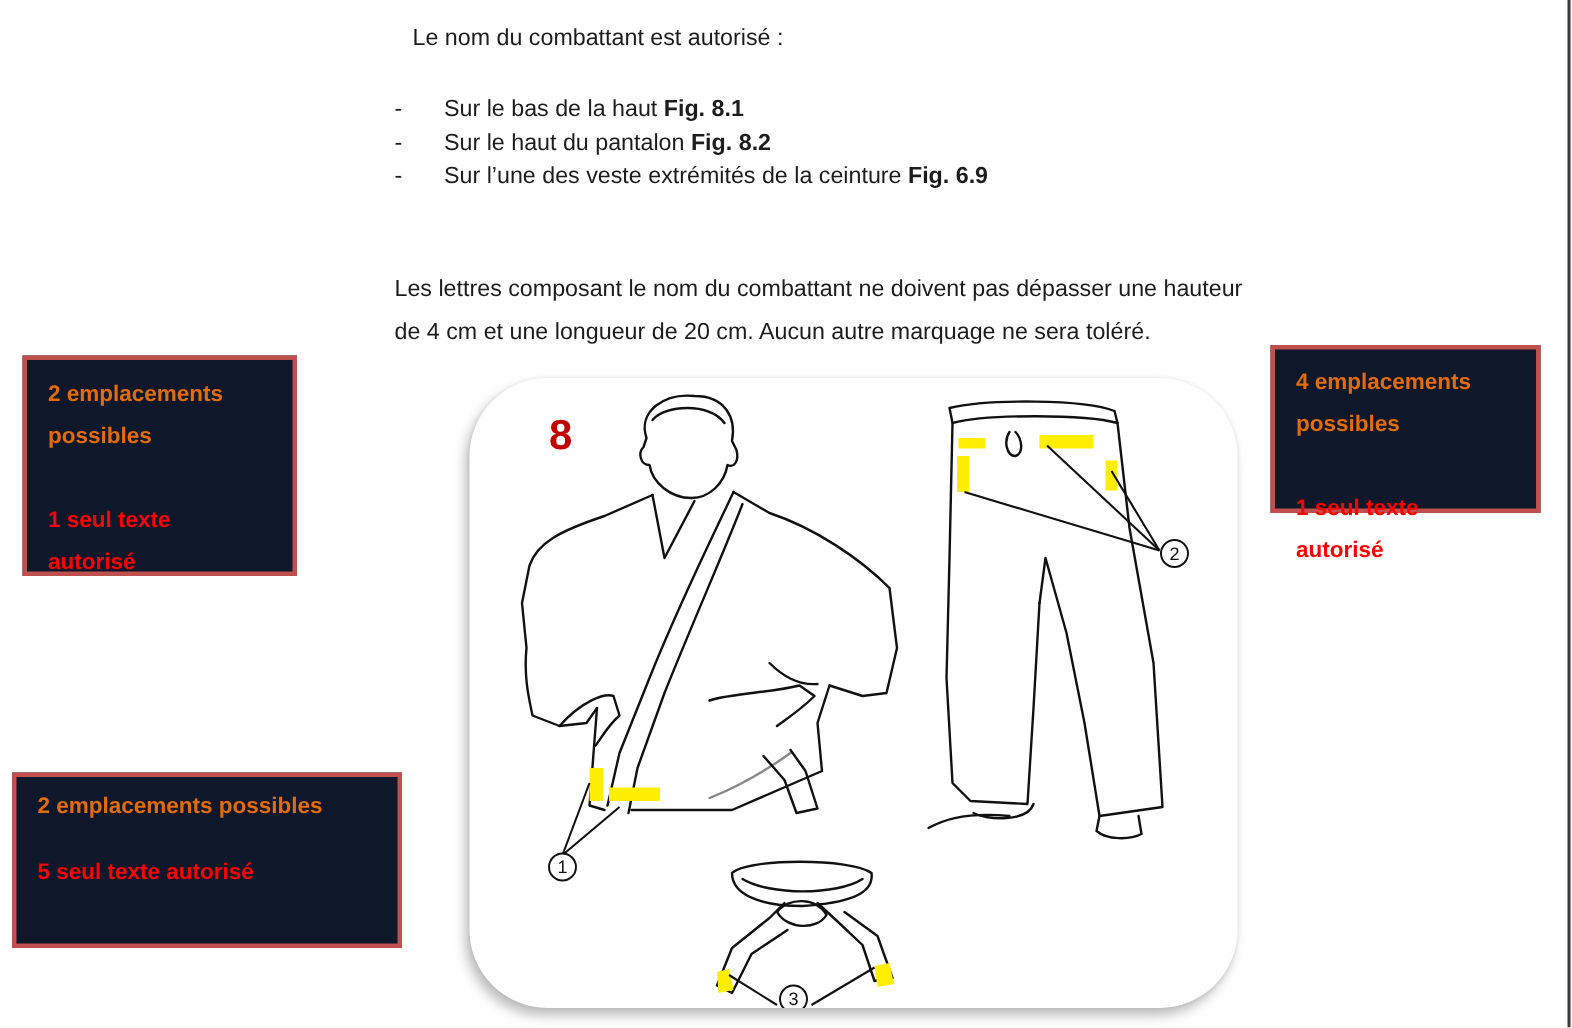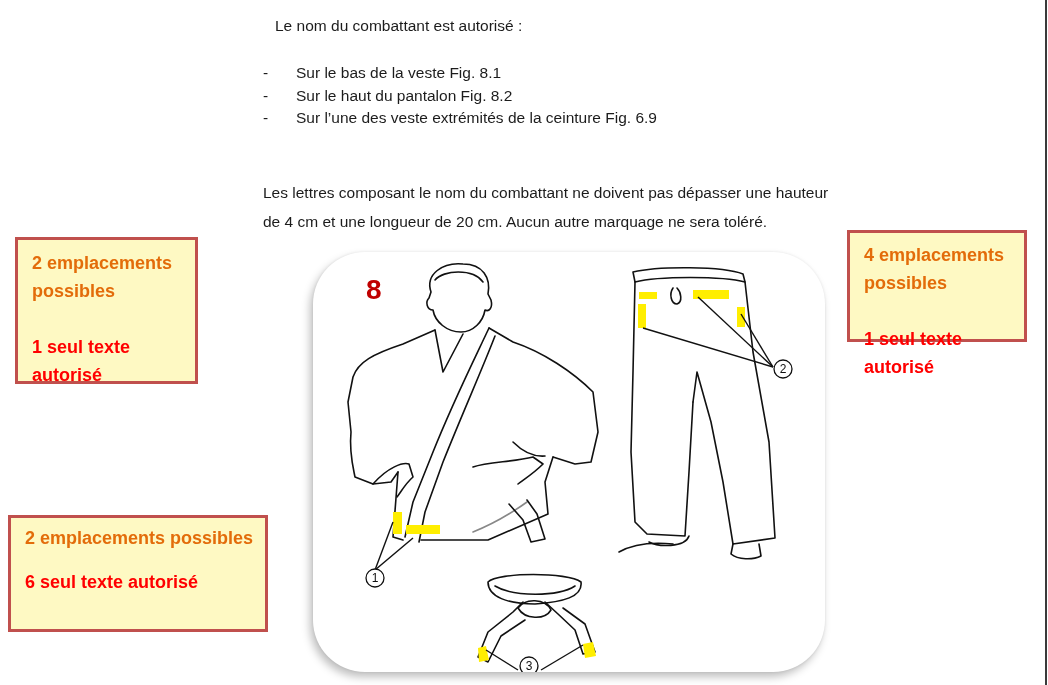--- a/index.html
+++ b/index.html
@@ -6,24 +6,24 @@
     html, body { width: 1048px; height: 685px; overflow: hidden; background: #ffffff; }
     body { position: relative; font-family: "Liberation Sans", sans-serif; color: #1a1a1a; }
 
     .right-edge { position: absolute; left: 1045px; top: 0; width: 2px; height: 685px; background: #3a3a3a; }
 
     .doc-text { position: absolute; left: 263px; font-size: 15.5px; line-height: 22px; color: #1c1c1c; margin-left: 12px; }
     .intro { top: 15px; }
     .list { position: absolute; left: 263px; top: 62px; list-style: none; }
     .list li { height: 22.5px; font-size: 15.5px; line-height: 22px; color: #1c1c1c; position: relative; padding-left: 33px; }
     .list li .dash { position: absolute; left: 0; top: 0; }
-    .list li b { font-weight: normal; }
+    .list li b { font-weight: bold; }
     .para { position: absolute; left: 263px; top: 163px; width: 700px; font-size: 15.5px; line-height: 29px; color: #1c1c1c; margin-top: 15px; }
 
-    .note-box { position: absolute; border: 3px solid #c0504d; background: #fef9c3; font-weight: bold; font-size: 18px; }
+    .note-box { position: absolute; border: 3px solid #c0504d; background: #0f172a; font-weight: bold; font-size: 15px; }
     .note-box .orange { color: #e36c0a; line-height: 28px; }
     .note-box .red { color: #ff0000; line-height: 28px; margin-top: 28px; }
     .box-left-top { left: 15px; top: 237px; width: 183px; height: 147px; padding: 9px 0 0 14px; }
     .box-right-top { left: 847px; top: 230px; width: 180px; height: 112px; padding: 8px 0 0 14px; }
     .box-left-bottom { left: 8px; top: 515px; width: 260px; height: 117px; padding: 6px 0 0 14px; }
     .box-left-bottom .red { margin-top: 16px; }
 
     .figure-panel { position: absolute; left: 313px; top: 252px; width: 512px; height: 420px;
       border-radius: 52px; background: #fff;
       box-shadow: -3px 5px 8px rgba(0,0,0,0.25), 0 0 3px rgba(0,0,0,0.08); overflow: hidden; }
@@ -31,21 +31,21 @@
     .figure-panel svg { position: absolute; left: 0; top: 0; }
   </style>
 </head>
 <body>
 
 <div class="right-edge"></div>
 
 <p class="doc-text intro">Le nom du combattant est autorisé :</p>
 
 <ul class="list">
-  <li><span class="dash">-</span><span>Sur le bas de la veste </span><b>Fig. 8.1</b></li>
+  <li><span class="dash">-</span><span>Sur le bas de la haut </span><b>Fig. 8.1</b></li>
   <li><span class="dash">-</span><span>Sur le haut du pantalon </span><b>Fig. 8.2</b></li>
   <li><span class="dash">-</span><span>Sur l’une des veste extrémités de la ceinture </span><b>Fig. 6.9</b></li>
 </ul>
 
 <div class="para">
   <div>Les lettres composant le nom du combattant ne doivent pas dépasser une hauteur</div>
   <div>de 4 cm et une longueur de 20 cm. Aucun autre marquage ne sera toléré.</div>
 </div>
 
 <div class="note-box box-left-top">
@@ -53,21 +53,21 @@
   <div class="red"><span>1 seul texte</span><br><span>autorisé</span></div>
 </div>
 
 <div class="note-box box-right-top">
   <div class="orange"><span>4 emplacements</span><br><span>possibles</span></div>
   <div class="red"><span>1 seul texte</span><br><span>autorisé</span></div>
 </div>
 
 <div class="note-box box-left-bottom">
   <div class="orange">2 emplacements possibles</div>
-  <div class="red">6 seul texte autorisé</div>
+  <div class="red">5 seul texte autorisé</div>
 </div>
 
 <div class="figure-panel">
   <svg width="512" height="420" viewBox="0 0 512 420">
     <g fill="none" stroke="#111" stroke-width="1.6" stroke-linecap="round" stroke-linejoin="round">
 
       <g>
         <path d="M118 40 C112 22 130 10 150 12 C170 12 178 26 175 42 L178 48 C180 56 176 60 172 58 C170 70 160 80 148 80 C134 80 122 70 120 58 C114 58 112 50 116 46 Z"></path>
         <path d="M122 28 C130 18 160 16 170 30"></path>
       </g>

